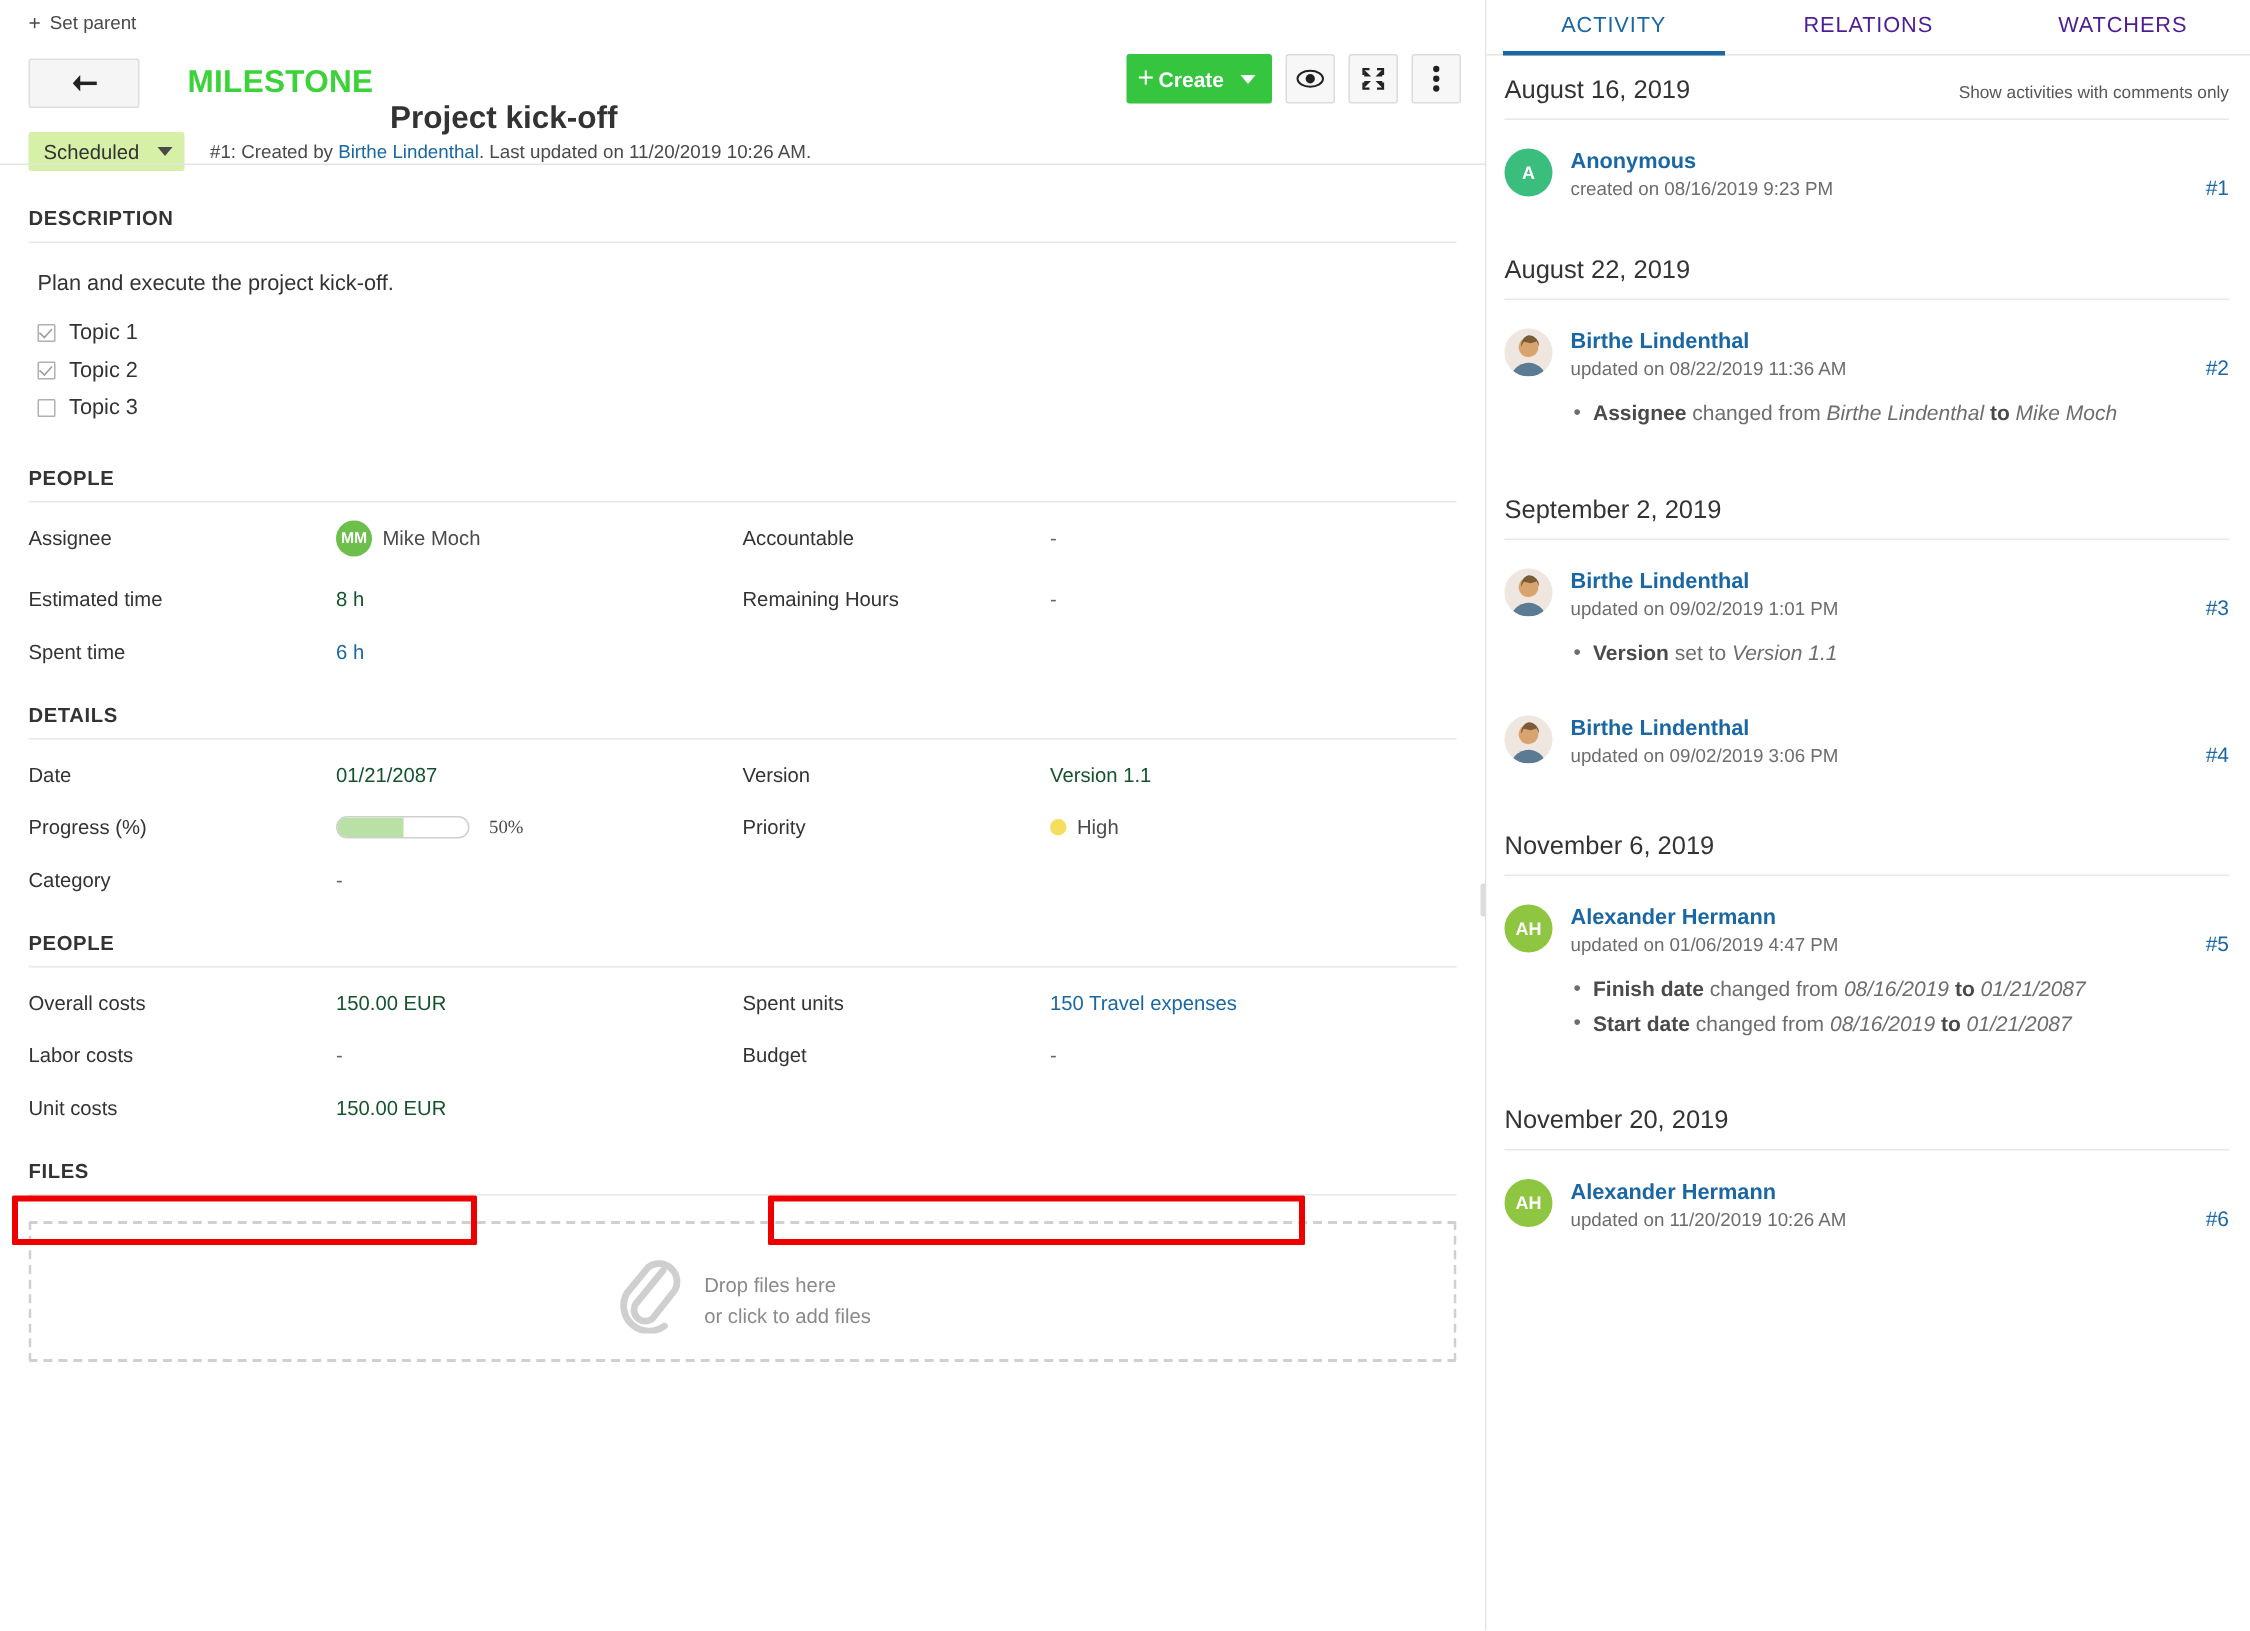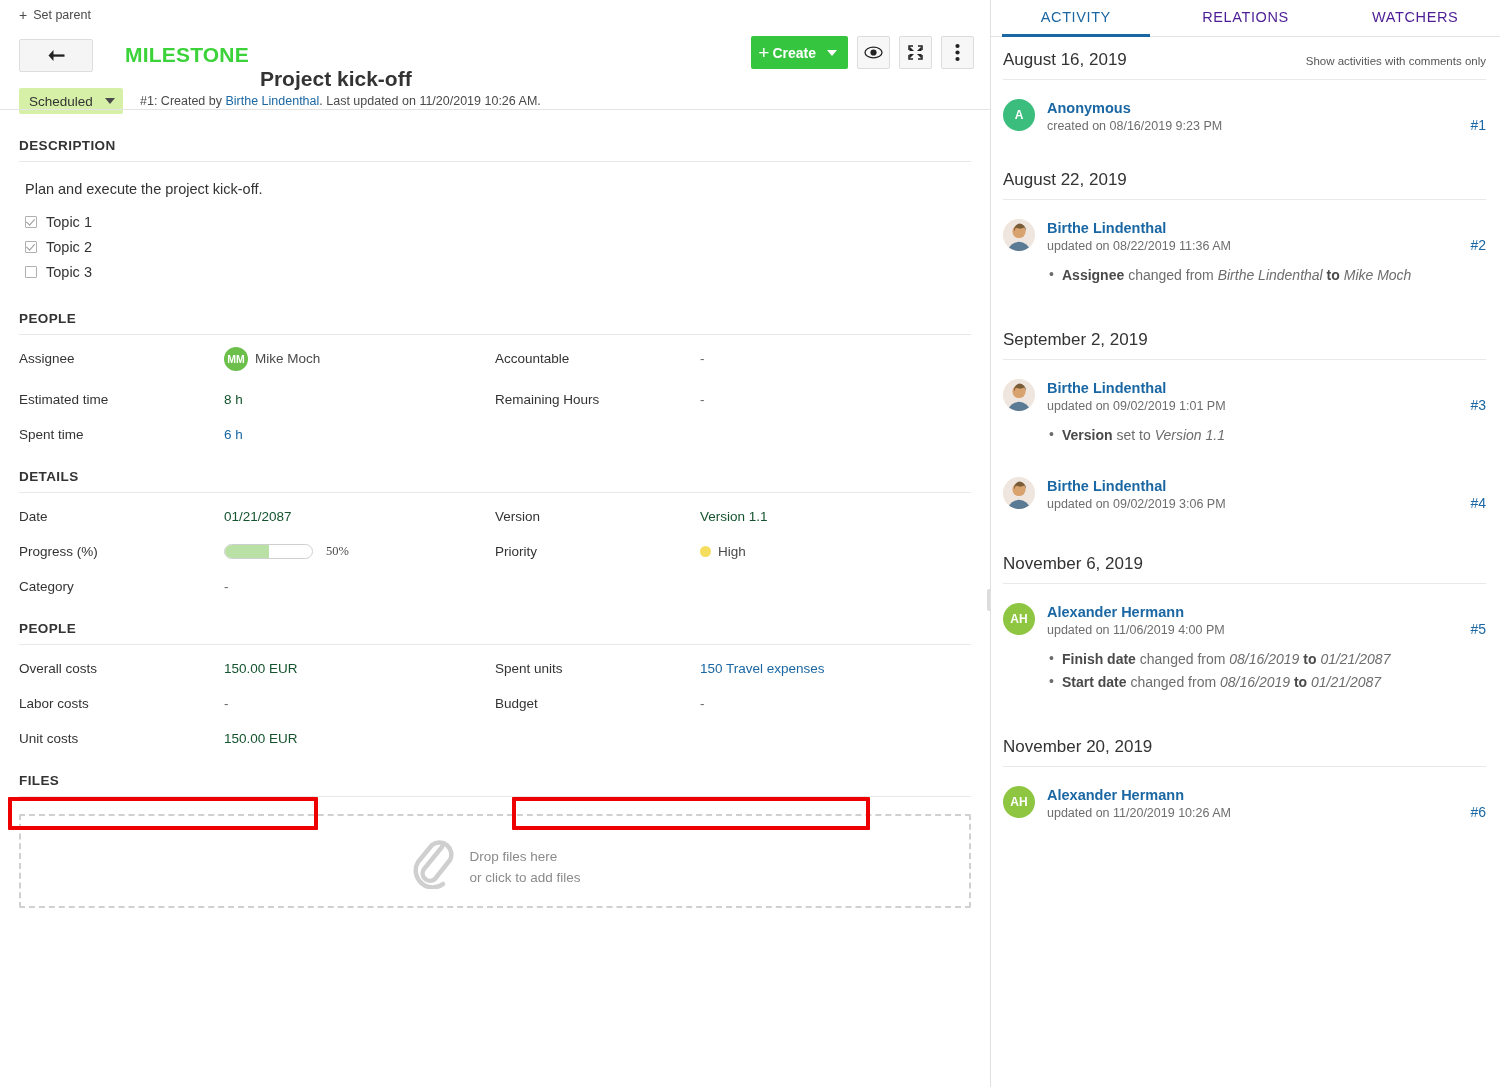--- a/index.html
+++ b/index.html
@@ -557,21 +557,21 @@
 
       <div class="day-head">
         <span class="day-title">November 6, 2019</span>
       </div>
       <div class="activity">
         <div class="av lime">AH</div>
         <div class="act-main">
           <div class="act-row-top">
             <div style="flex:1">
               <span class="act-name">Alexander Hermann</span>
-              <div class="act-time">updated on 11/06/2019 4:00 PM</div>
+              <div class="act-time">updated on 01/06/2019 4:47 PM</div>
             </div>
             <span class="act-no">#5</span>
           </div>
           <ul class="act-details">
             <li><b>Finish date</b><span> changed from </span><i>08/16/2019</i><b> to </b><i>01/21/2087</i></li>
             <li><b>Start date</b><span> changed from </span><i>08/16/2019</i><b> to </b><i>01/21/2087</i></li>
           </ul>
         </div>
       </div>
       <div style="height:30px"></div>

